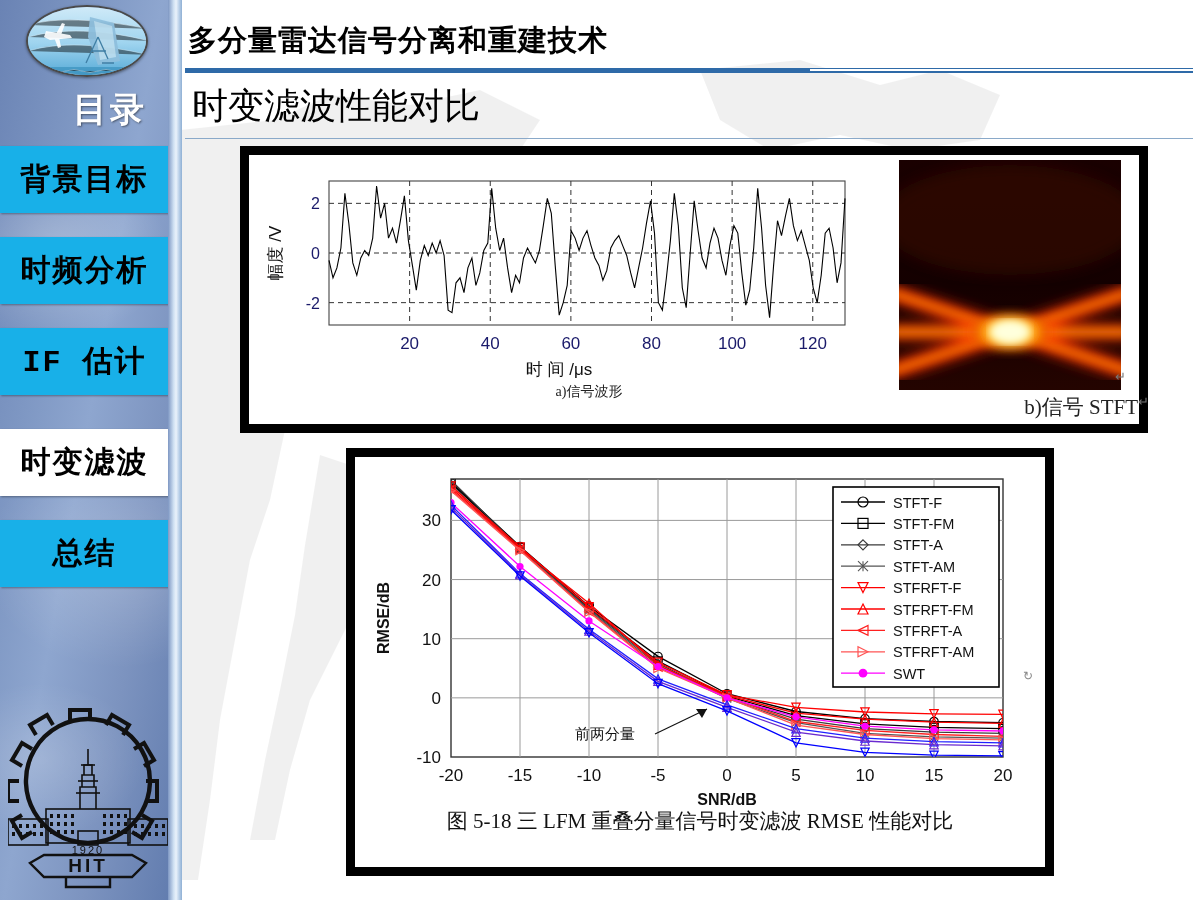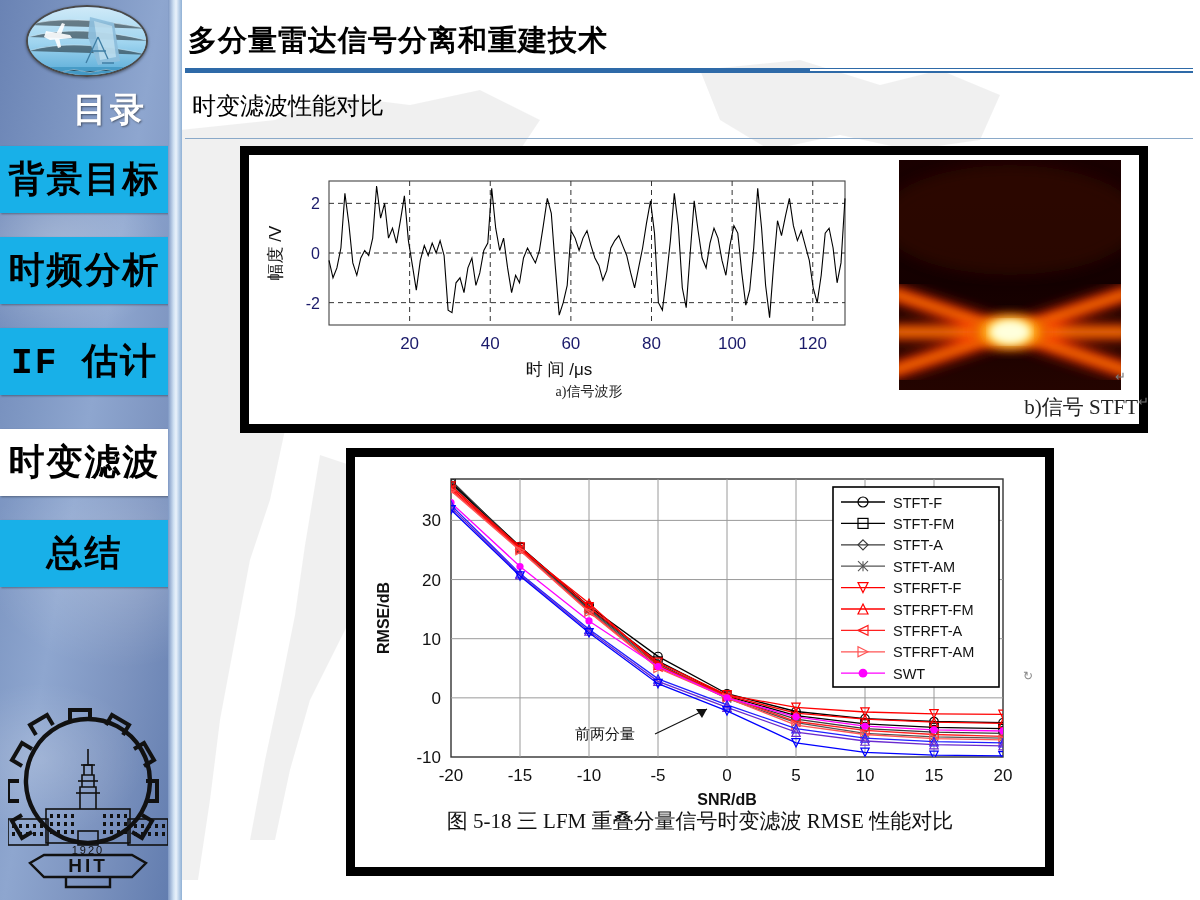--- a/index.html
+++ b/index.html
@@ -71,21 +71,21 @@
     position: absolute; left: 0; top: 146px;
     width: 172px;
     z-index: 5;
   }
   .nav-item {
     position: relative;
     width: 169px; height: 67px;
     margin-bottom: 24px;
     background: #18b0e8;
     display: flex; align-items: center; justify-content: center;
-    font-size: 36px; font-weight: bold; color: #000000;
+    font-size: 30px; font-weight: bold; color: #000000;
     letter-spacing: 2px;
     box-shadow: 1px 1px 2px rgba(0,0,0,.35);
     cursor: pointer;
   }
   .nav-item.active { background: #ffffff; margin-top: 34px; }
   .nav-item.serif  { font-family: Liberation Mono, monospace; }
 
   .hit-logo {
     position: absolute; left: 8px; top: 705px;
     width: 160px; height: 185px;
@@ -106,21 +106,21 @@
     width: 1008px; height: 5px;
     background: #2e6aa8;
     z-index: 3;
   }
   .header-rule::after{
     content:"";position:absolute;left:625px;top:1px;width:383px;height:2px;background:#ffffff;
   }
   .subtitle {
     position: absolute; left: 192px; top: 82px;
     width: 1000px; height: 48px;
-    font-size: 24px; color: #000000;
+    font-size: 36px; color: #000000;
     display: flex; align-items: center;
     z-index: 3;
   }
   .subtitle-rule {
     position: absolute; left: 185px; top: 138px;
     width: 1008px; height: 1px;
     background: #8aa9c9;
     z-index: 3;
   }
 

